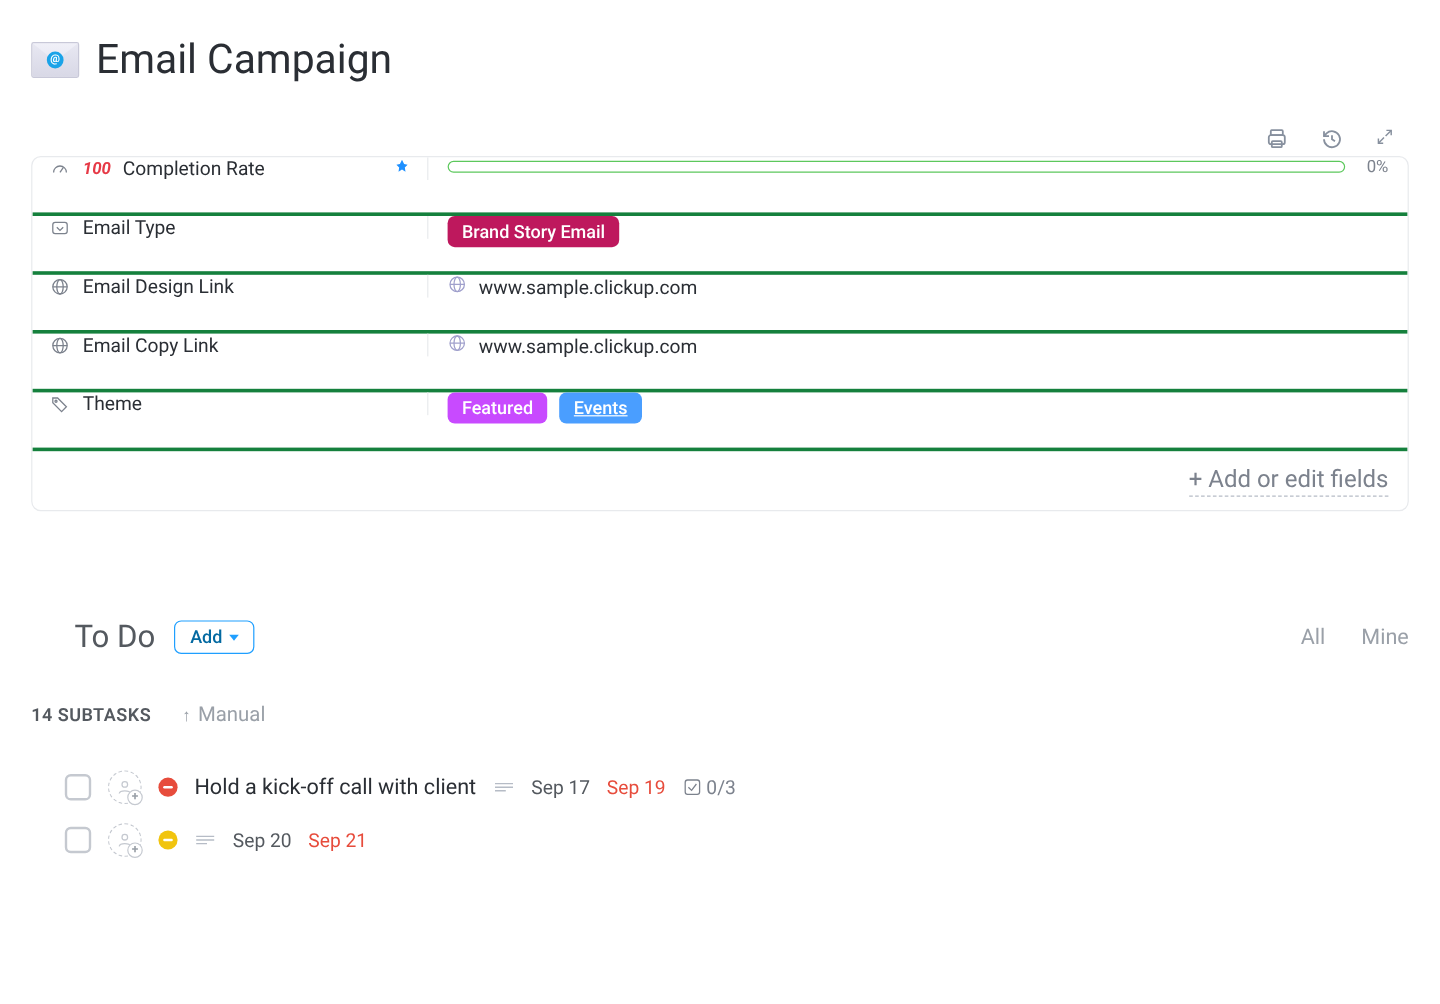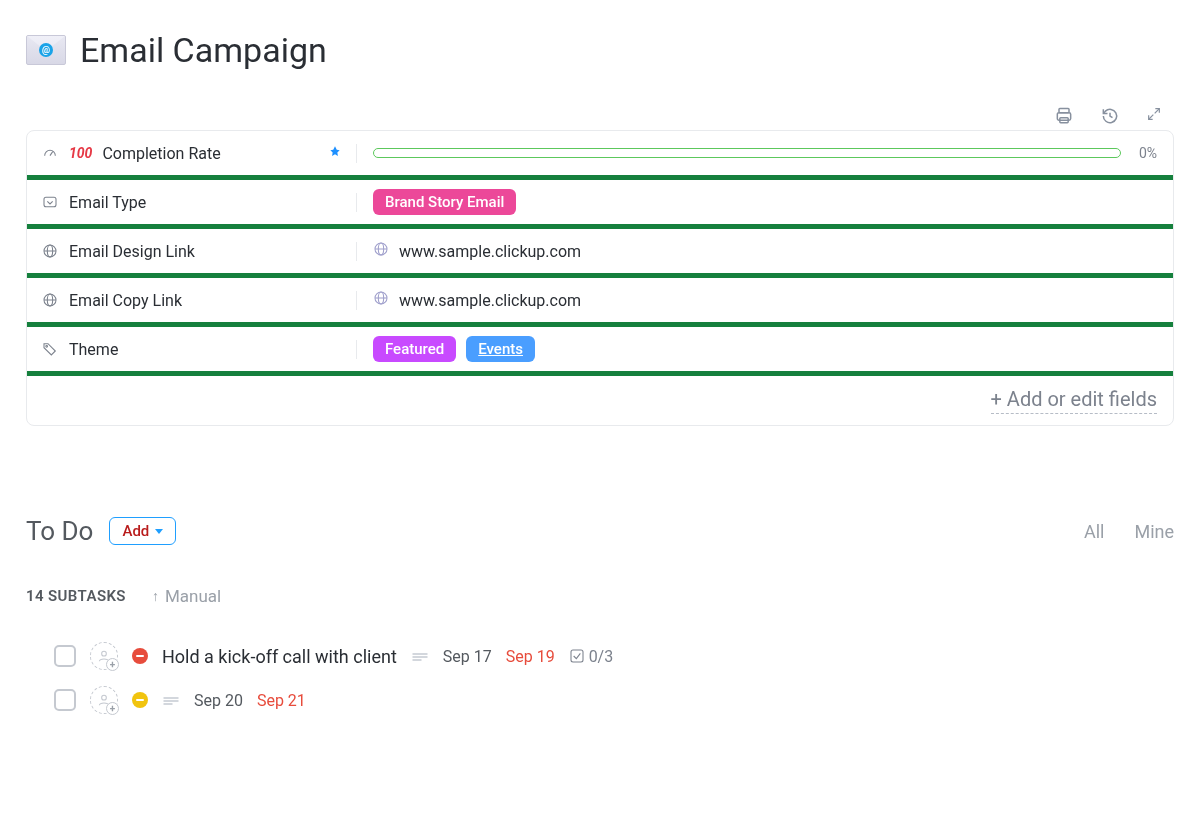--- a/index.html
+++ b/index.html
@@ -66,22 +66,22 @@
 
   
   .fields {
     border:1px solid #e8eaed;
     border-radius:8px;
     overflow:hidden;
     margin-bottom:40px;
   }
   .field-row {
     display:flex;
-    align-items:center;
-    border-bottom:5px solid #15803d;
+    align-items:flex-start;
+    border-bottom:3px solid #15803d;
     min-height:49px;
   }
   .field-row:last-child{border-bottom:none;}
   .field-label {
     width: 330px;
     display:flex;
     align-items:center;
     gap:10px;
     padding:0 14px;
     border-right:1px solid #e8eaed;
@@ -111,21 +111,21 @@
   }
   .progress-pct{font-size:14px;color:#7c828d;margin-left:8px;}
   .chip{
     display:inline-flex;align-items:center;
     padding:4px 12px;
     border-radius:6px;
     font-size:15px;
     font-weight:500;
     color:#fff;
   }
-  .chip-pink{background:#ec4899;}
+  .chip-pink{background:#be185d;}
   .chip-fuchsia{background:#c84aff;}
   .chip-blue{background:#4a9eff;text-decoration:underline;}
   .link-globe{color:#8a8aff;}
   .link-globe svg{width:16px;height:16px;stroke:#a0a0cc;fill:none;stroke-width:1.6;}
   .addedit-row{
     display:flex;justify-content:flex-end;align-items:center;
     padding:10px 16px;
     font-size:20px;
     color:#7c828d;
     border-bottom-style:dotted;
@@ -135,26 +135,26 @@
     padding-bottom:2px;
     cursor:pointer;
   }
 
   
   .todo-header{
     display:flex;align-items:center;justify-content:space-between;
     margin-top:90px;
     margin-bottom:40px;
   }
-  .todo-left{display:flex;align-items:center;gap:16px;}
+  .todo-left{display:flex;align-items:center;gap:16px;margin-left:36px;}
   .todo-title{font-size:26px;font-weight:400;color:#54595f;}
   .add-btn{
     display:flex;align-items:center;gap:6px;
     border:1.5px solid #1f9fff;
-    color:#b91c1c;
+    color:#0369a1;
     border-radius:6px;
     padding:4px 12px;
     font-size:15px;
     font-weight:500;
     cursor:pointer;
   }
   .add-btn .caret{width:0;height:0;border-left:4px solid transparent;border-right:4px solid transparent;border-top:5px solid #1f9fff;}
   .todo-right{display:flex;gap:30px;font-size:18px;color:#9aa0a8;}
   .todo-right span{cursor:pointer;}
 

